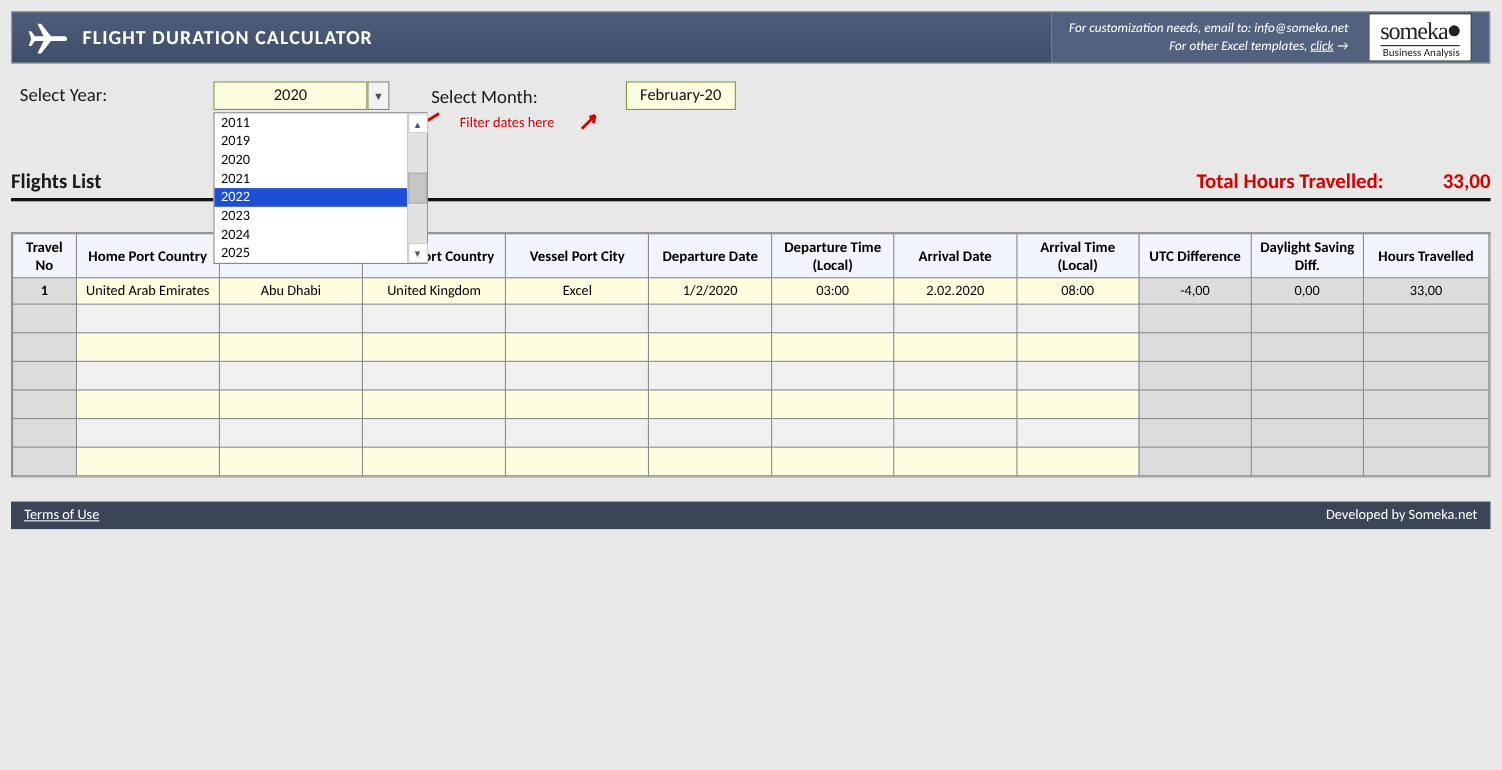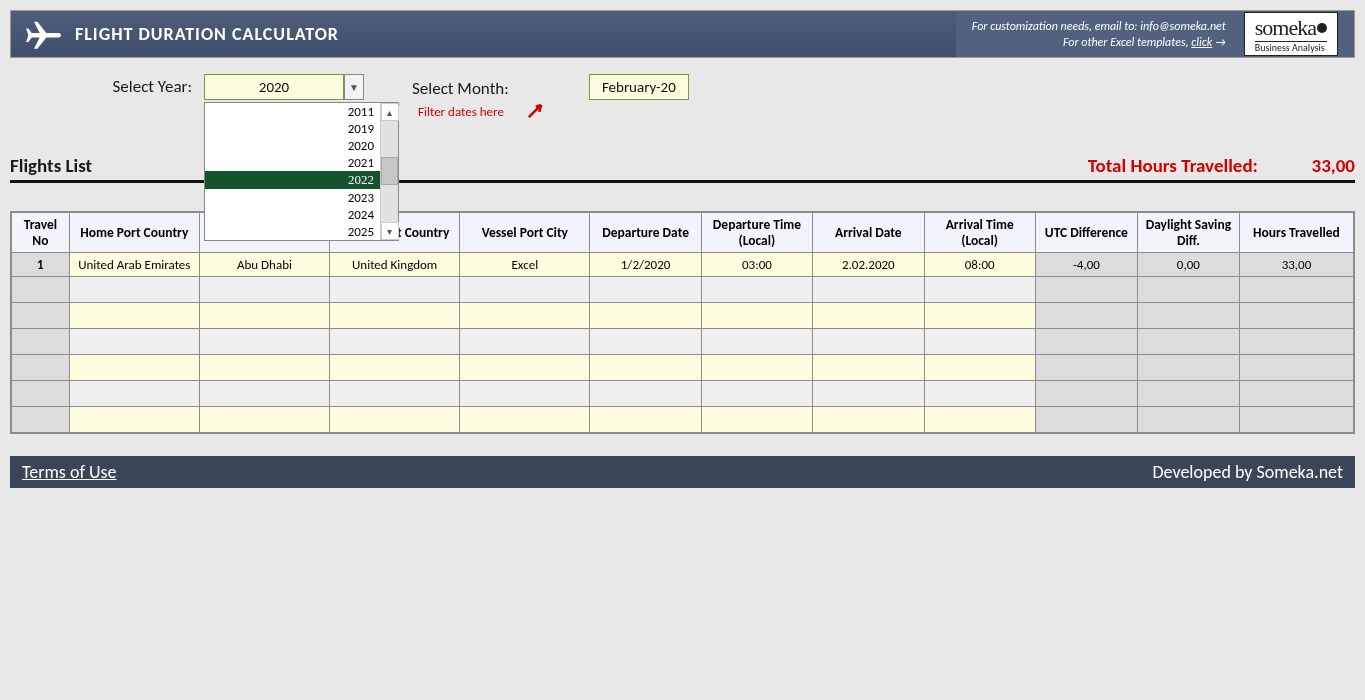--- a/index.html
+++ b/index.html
@@ -6,39 +6,39 @@
 body { font-family: Calibri, Arial, sans-serif; background: #e8e8e8; padding: 10px; }
 .container { background: #e8e8e8; }
 
 .header-bar { display: flex; height: 48px; border: 1px solid #999; margin-bottom: 12px; }
 .header-left { display: flex; align-items: center; flex: 1; background: linear-gradient(#4d5d7a,#3f4f6b); padding: 0 14px; }
 .plane-icon { width: 36px; height: 36px; color: #fff; margin-right: 14px; fill: #fff; }
 .header-title { color: #fff; font-weight: bold; letter-spacing: 1px; font-size: 18px; }
 .header-right { display: flex; align-items: center; background: #52627e; padding: 0 16px; gap: 18px; }
 .header-info { color: #fff; font-style: italic; font-size: 12px; text-align: right; line-height: 1.35; }
 .header-info a { color: #fff; text-decoration: underline; }
-.logo-box { background: #fff; border: 1px solid #222; padding: 4px 10px 2px 10px; text-align: left; line-height: 1; }
+.logo-box { background: #fff; border: 1px solid #222; padding: 4px 10px 2px 10px; text-align: right; line-height: 1; }
 .logo-top { font-family: Georgia, serif; font-size: 22px; letter-spacing: -1px; color: #222; }
 .logo-dot { display: inline-block; width: 10px; height: 10px; background: #222; border-radius: 50%; vertical-align: 2px; margin-left: 1px; }
 .logo-bot { font-family: Calibri, Arial, sans-serif; font-size: 10px; color: #222; border-top: 1px solid #222; margin-top: 2px; padding-top: 1px; }
 
-.filter-row { display: flex; align-items: flex-start; gap: 18px; padding: 4px 2px; position: relative; text-align: right; }
+.filter-row { display: flex; align-items: flex-start; gap: 8px; padding: 4px 2px; position: relative; }
 .filter-label { font-size: 17px; font-weight: 500; color: #1a1a1a; padding-top: 2px; }
 .year-box { position: relative; border-radius: 10px; }
 .year-cell, .month-cell { background: #fffde0; border: 1px solid #7a9a3c; height: 26px; display: flex; align-items: center; justify-content: center; font-size: 15px; color: #111; }
 .year-cell { width: 140px; }
 .dd-btn { position: absolute; top: 0; right: -20px; width: 20px; height: 26px; border: 1px solid #888; background: #f2f2f2; display: flex; align-items: center; justify-content: center; font-size: 10px; color: #555; }
 .month-wrap { margin-left: 50px; display: flex; align-items: center; gap: 80px; }
 .month-cell { width: 100px; }
 
 .dropdown { position: absolute; top: 28px; left: 0; width: 195px; background: #fff; border: 1px solid #888; z-index: 10; font-size: 13px; }
 .dd-body { display: flex; }
 .dd-items { flex: 1; }
 .dd-item { padding: 1px 6px; cursor: pointer; }
-.dd-item.selected { background: #14532d; color: #fff; font-family: Liberation Serif, serif; }
+.dd-item.selected { background: #1d4ed8; color: #fff; }
 .dd-scroll { width: 18px; background: #f0f0f0; border-left: 1px solid #ccc; display: flex; flex-direction: column; justify-content: space-between; align-items: center; }
 .dd-arrow { width: 18px; height: 18px; display: flex; align-items: center; justify-content: center; font-size: 10px; color: #555; border: 1px solid #ccc; background: #fff; }
 .dd-track { flex: 1; background: #e2e2e2; width: 100%; position: relative; }
 .dd-thumb { position: absolute; top: 36px; left: 0; right: 0; height: 28px; background: #c6c6c6; border: 1px solid #aaa; }
 
 .hint-row { position: absolute; top: 28px; left: 370px; display: flex; align-items: center; gap: 12px; color: #d40000; font-size: 13px; font-weight: 500; }
 .red-arrow { width: 26px; height: 26px; }
 .red-arrow path { fill: none; stroke: #d40000; stroke-width: 3; }
 
 .list-head { display: flex; justify-content: space-between; align-items: flex-end; border-bottom: 3px solid #111; margin-top: 50px; padding-bottom: 3px; }
@@ -52,21 +52,21 @@
 th { background: #f1f5fb; font-weight: bold; font-size: 13.5px; line-height: 1.15; height: 28px; }
 .row-even td { background: #fffde0; }
 .row-odd td { background: #f0f0f0; }
 .col-gray { background: #dcdcdc !important; }
 td.empty { height: 26px; }
 col.c-no { width: 4.3%; } col.c-hpc { width: 9.7%; } col.c-hpci { width: 9.7%; }
 col.c-vpc { width: 9.7%; } col.c-vpci { width: 9.7%; } col.c-dd { width: 8.3%; }
 col.c-dt { width: 8.3%; } col.c-ad { width: 8.3%; } col.c-at { width: 8.3%; }
 col.c-ut { width: 7.6%; } col.c-ds { width: 7.6%; } col.c-ht { width: 8.5%; }
 
-.footer { display: flex; justify-content: space-between; align-items: center; background: #3b4558; color: #fff; font-size: 18px; padding: 5px 12px; margin-top: 22px; }
+.footer { display: flex; justify-content: space-between; align-items: center; background: #3b4558; color: #fff; font-size: 13px; padding: 5px 12px; margin-top: 22px; }
 .footer a { color: #fff; text-decoration: underline; }
 </style>
 </head>
 <body>
 
 <div class="container">
 
   <div class="header-bar">
     <div class="header-left">
       <svg class="plane-icon" viewBox="0 0 64 64">

